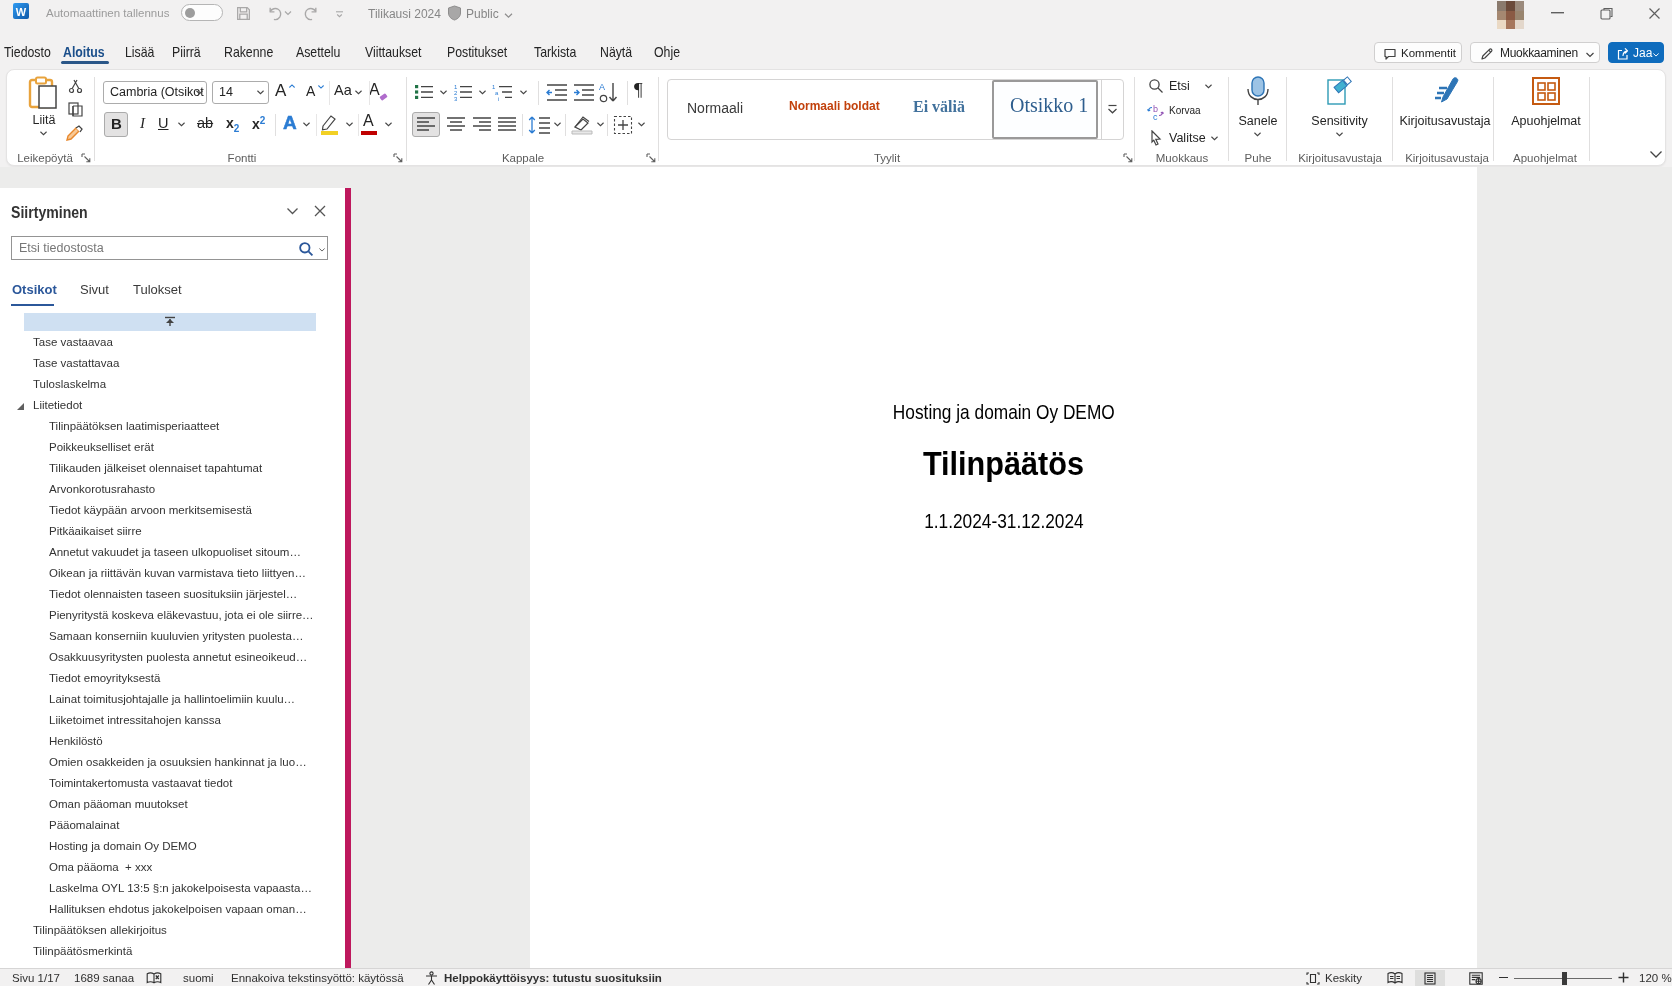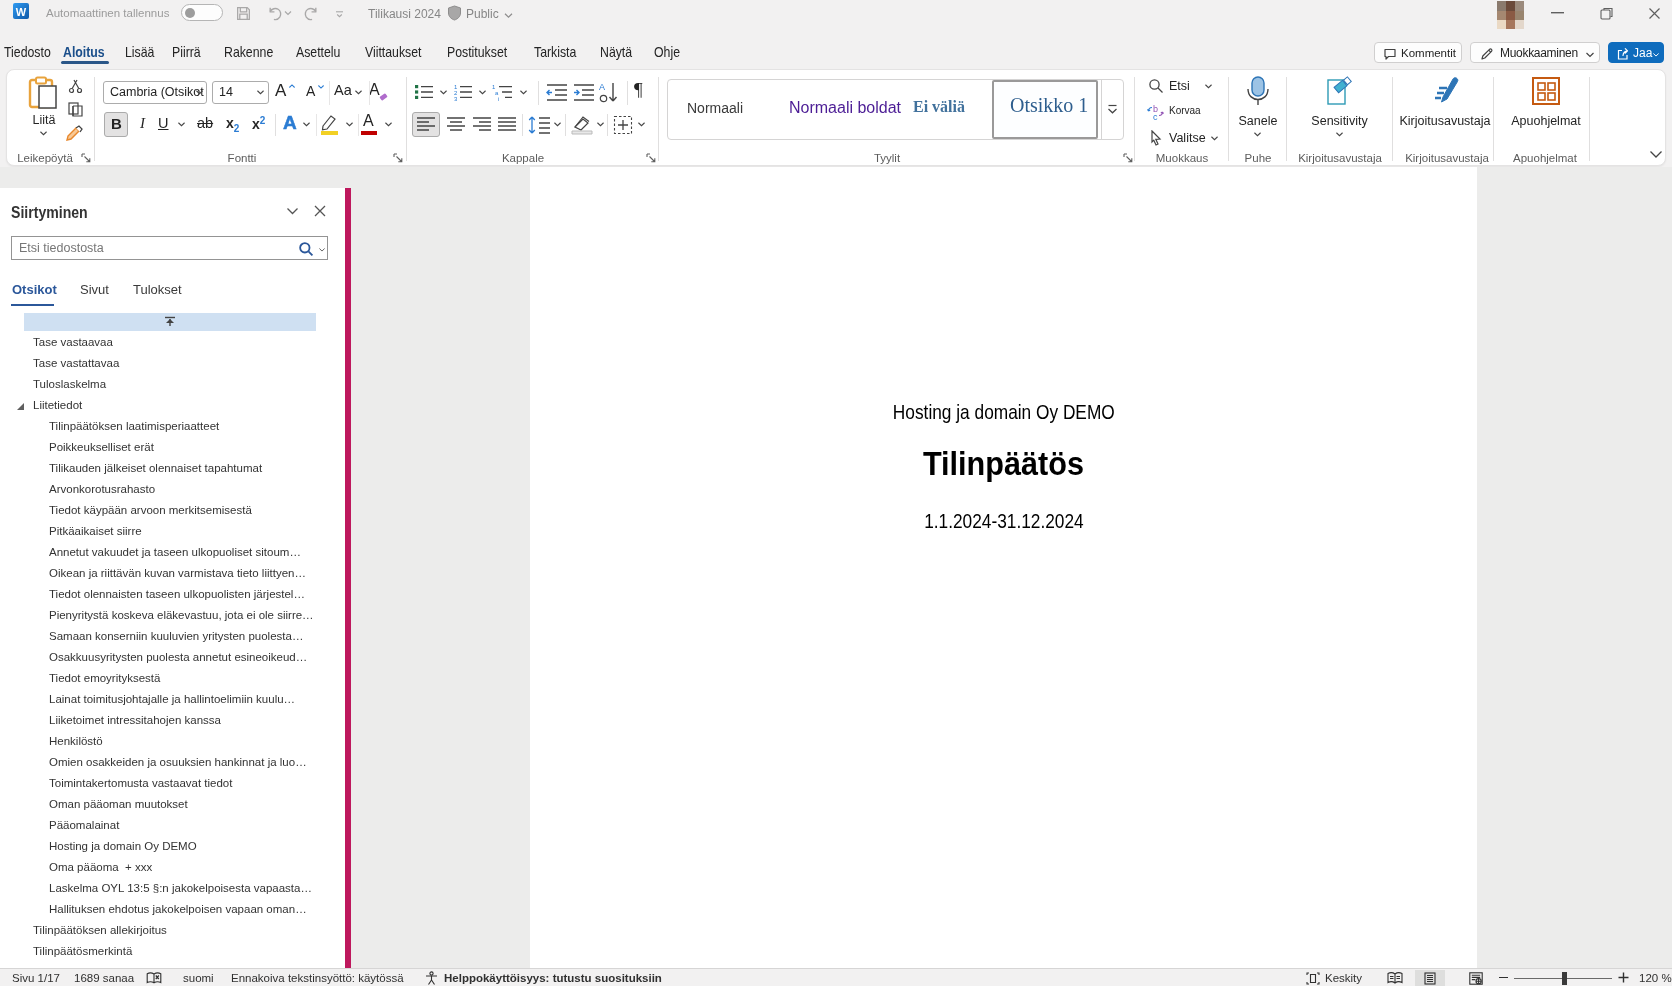--- a/index.html
+++ b/index.html
@@ -336,21 +336,21 @@
         <path d="M1.5 2 l3.5 3.4 L8.5 2"></path>
       </svg>
     <div class="glabel" style="left:466px;width:100px">Kappale</div>
     <svg class="launcher" style="left:639px" viewBox="0 0 10 10" fill="none" stroke="#5f5f5f" stroke-width="1.1">
         <path d="M1 1 v3 M1 1 h3 M3.5 3.5 l5 5 M8.8 5.3 v3.5 h-3.5"></path>
       </svg>
     <div class="rsep" style="left:651px"></div>
 
     <div class="abs" style="left:660px;top:9px;width:457px;height:61px;border:1px solid #d5d4d4;border-radius:4px;background:#fff"></div>
     <div class="abs" style="left:680px;top:30px;font-size:14px;color:#3a3a3a">Normaali</div>
-    <div class="abs" style="left:782px;top:29px;font-size:16px;font-weight:400;color:#4c1d95">Normaali boldat</div>
+    <div class="abs" style="left:782px;top:29px;font-size:12px;font-weight:700;color:#c2410c">Normaali boldat</div>
     <div class="abs" style="left:906px;top:28px;font-size:16px;font-weight:700;color:#41719c;font-family:'Liberation Serif',serif">Ei väliä</div>
     <div class="abs" style="left:985px;top:10px;width:106px;height:59px;border:2px solid #9a9999;border-radius:2px;background:#fdfeff"></div>
     <div class="abs" style="left:1003px;top:24px;font-size:20px;color:#2e5e8e;font-family:'Liberation Serif',serif">Otsikko 1</div>
     <div class="abs" style="left:1094px;top:10px;width:23px;height:59px;border-left:1px solid #d5d4d4"></div>
     <svg class="abs" style="left:1100px;top:34px" width="11" height="11" viewBox="0 0 11 11" fill="none" stroke="#444" stroke-width="1.2">
         <path d="M1.5 1.5 h8"></path>
         <path d="M1.5 5 l4 3.8 L9.5 5"></path>
       </svg>
     <div class="glabel" style="left:830px;width:100px">Tyylit</div>
     <svg class="launcher" style="left:1116px" viewBox="0 0 10 10" fill="none" stroke="#5f5f5f" stroke-width="1.1">
@@ -475,21 +475,21 @@
           <path d="M8 1 V8 H1 z" fill="#5f5f5f"></path>
         </svg>
     <div class="nit" style="left:49px;top:232px">Tilinpäätöksen laatimisperiaatteet</div>
     <div class="nit" style="left:49px;top:253px">Poikkeukselliset erät</div>
     <div class="nit" style="left:49px;top:274px">Tilikauden jälkeiset olennaiset tapahtumat</div>
     <div class="nit" style="left:49px;top:295px">Arvonkorotusrahasto</div>
     <div class="nit" style="left:49px;top:316px">Tiedot käypään arvoon merkitsemisestä</div>
     <div class="nit" style="left:49px;top:337px">Pitkäaikaiset siirre</div>
     <div class="nit" style="left:49px;top:358px">Annetut vakuudet ja taseen ulkopuoliset sitoum…</div>
     <div class="nit" style="left:49px;top:379px">Oikean ja riittävän kuvan varmistava tieto liittyen…</div>
-    <div class="nit" style="left:49px;top:400px">Tiedot olennaisten taseen ulkopuolisten järjestel…</div>
+    <div class="nit" style="left:49px;top:400px">Tiedot olennaisten taseen suosituksiin järjestel…</div>
     <div class="nit" style="left:49px;top:421px">Pienyritystä koskeva eläkevastuu, jota ei ole siirre…</div>
     <div class="nit" style="left:49px;top:442px">Samaan konserniin kuuluvien yritysten puolesta…</div>
     <div class="nit" style="left:49px;top:463px">Osakkuusyritysten puolesta annetut esineoikeud…</div>
     <div class="nit" style="left:49px;top:484px">Tiedot emoyrityksestä</div>
     <div class="nit" style="left:49px;top:505px">Lainat toimitusjohtajalle ja hallintoelimiin kuulu…</div>
     <div class="nit" style="left:49px;top:526px">Liiketoimet intressitahojen kanssa</div>
     <div class="nit" style="left:49px;top:547px">Henkilöstö</div>
     <div class="nit" style="left:49px;top:568px">Omien osakkeiden ja osuuksien hankinnat ja luo…</div>
     <div class="nit" style="left:49px;top:589px">Toimintakertomusta vastaavat tiedot</div>
     <div class="nit" style="left:49px;top:610px">Oman pääoman muutokset</div>

